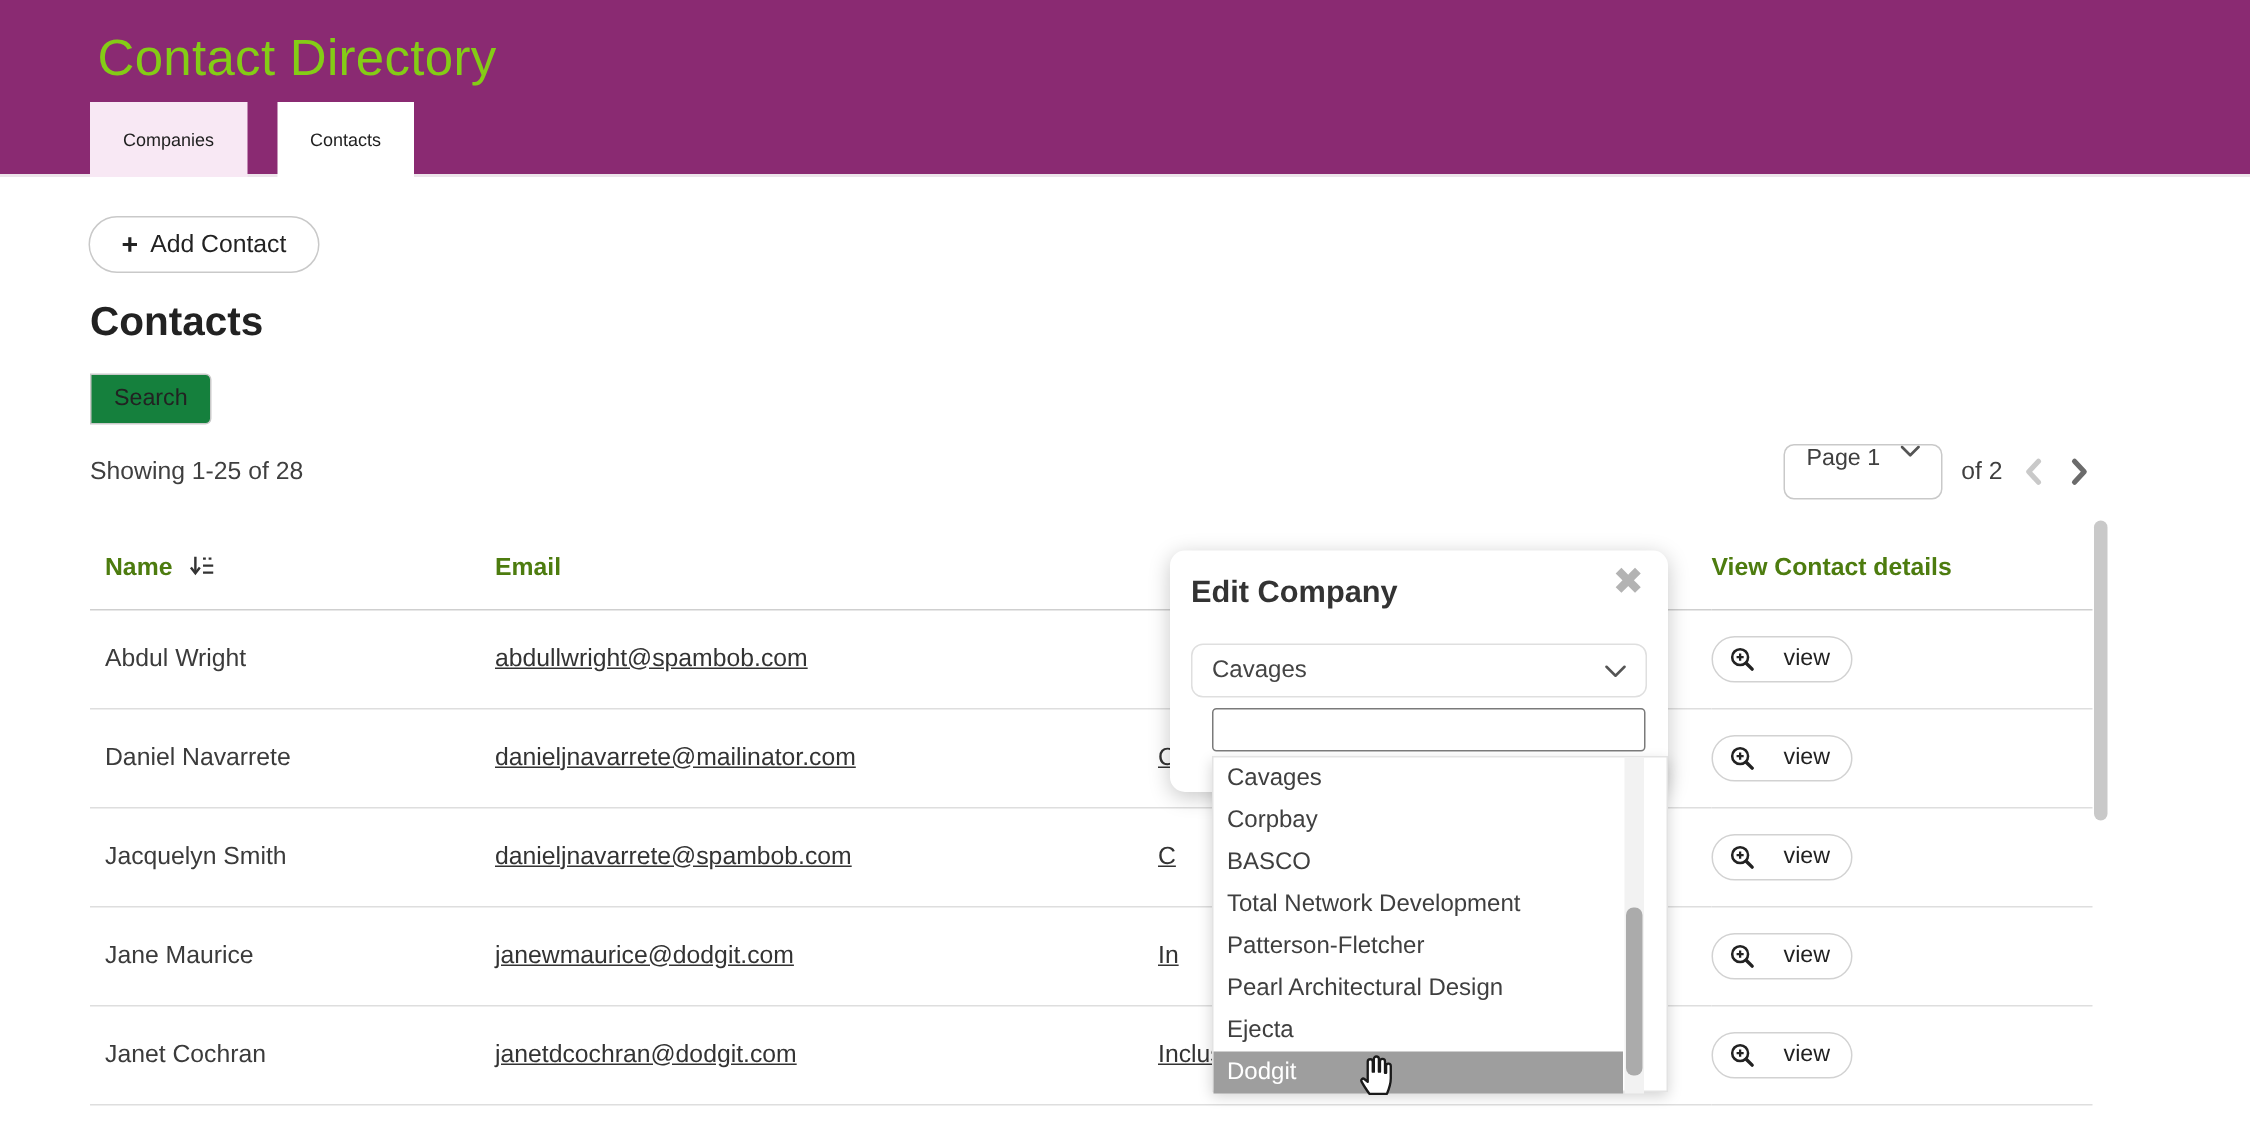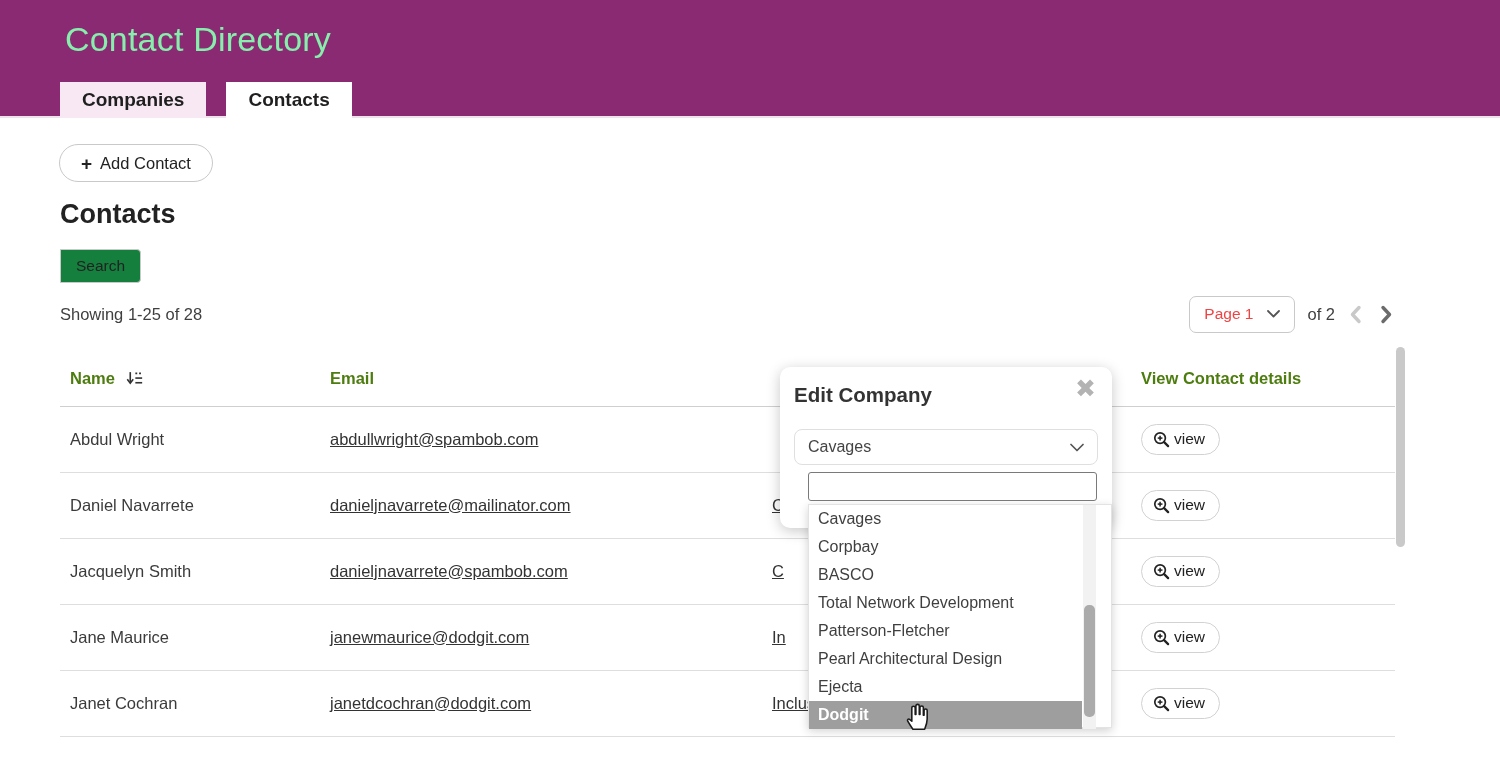--- a/index.html
+++ b/index.html
@@ -4,23 +4,23 @@
 <style>
   * { margin:0; padding:0; box-sizing:border-box; }
   html,body { background:#fff; }
   body { font-family:"Liberation Sans","DejaVu Sans",sans-serif; color:#333; }
   .app { position:relative; width:1500px; height:761px; overflow:hidden; background:#fff; }
 
   
   .header { position:absolute; left:0; top:0; width:1500px; height:118px;
             background:#8a2a72; border-bottom:2px solid #ece4ea; }
   .app-title { position:absolute; left:65px; top:20px; font-size:34px; font-weight:400;
-               color:#86efac; letter-spacing:.2px; }
+               color:#84cc16; letter-spacing:.2px; }
   .tabs { position:absolute; left:60px; bottom:-2px; display:flex; gap:20px; }
-  .tab { padding:7px 22px; font-size:19px; color:#1f1f1f; cursor:pointer;font-weight:bold; }
+  .tab { padding:18px 22px; font-size:12px; color:#1f1f1f; cursor:pointer; }
   .tab.inactive { background:#f8e8f4; }
   .tab.active { background:#ffffff; }
 
   
   .add-btn { position:absolute; left:59px; top:144px; height:38px; display:flex; align-items:center;
              gap:8px; padding:0 21px; background:#fff; border:1px solid #c9c9c9; border-radius:19px;
              font-size:16.5px; color:#222; cursor:pointer; font-family:inherit; }
   .plus { font-size:19px; font-weight:800; color:#222; line-height:1; }
   .section-heading { position:absolute; left:60px; top:199px; font-size:27px; font-weight:600; color:#222; }
   .search-row { position:absolute; left:60px; top:249px; display:flex; }
@@ -29,37 +29,37 @@
                   font-family:inherit; outline:none; }
   .search-input::placeholder { color:#8a8a8a; }
   .search-btn { height:34px; padding:0 15px; background:#15803d; border:1px solid #c9c9c9;
                 border-radius:0 4px 4px 0; font-size:15.5px; color:#222; cursor:pointer; font-family:inherit; }
 
   
   .meta-row { position:absolute; left:60px; top:295px; width:1335px; height:38px;
               display:flex; justify-content:space-between; align-items:center; }
   .showing { font-size:16.5px; color:#3f3f3f; }
   .pagination { display:flex; align-items:center; gap:12px; }
-  .page-select { display:flex; align-items:center; gap:14px; height:37px; padding:0 14px;
+  .page-select { display:flex; align-items:flex-start; gap:14px; height:37px; padding:0 14px;
                  border:1px solid #c9c9c9; border-radius:7px; background:#fff; font-size:15.5px;
-                 color:#ef4444; cursor:pointer; }
+                 color:#404040; cursor:pointer; }
   .of-text { font-size:16.5px; color:#3f3f3f; }
   .pg-arrow { background:none; border:none; cursor:pointer; padding:2px; display:flex; }
 
   
   .contacts-table { position:absolute; left:60px; top:352px; width:1335px;
                     border-collapse:collapse; table-layout:fixed; }
   .contacts-table th { text-align:left; font-size:16.5px; font-weight:600; color:#4d7c0f;
                        height:54px; vertical-align:middle; border-bottom:1px solid #cfcfcf; }
   .contacts-table td { height:66px; vertical-align:middle; font-size:16.5px; color:#3b3b3b;
                        border-bottom:1px solid #dedede; }
   .col-name { padding-left:10px !important; }
   .contacts-table a { color:#333; text-decoration:underline; }
   .sort-icon { vertical-align:-3px; margin-left:6px; }
-  .view-btn { display:inline-flex; align-items:center; gap:4px; height:31px; padding:0 14px 0 11px;
+  .view-btn { display:inline-flex; align-items:center; gap:19px; height:31px; padding:0 14px 0 11px;
               background:#fff; border:1px solid #d2d2d2; border-radius:16px; font-size:15.5px;
               color:#222; cursor:pointer; font-family:inherit; }
 
   
   .page-scrollbar { position:absolute; left:1396px; top:347px; width:9px; height:200px;
                     background:#c9c9c9; border-radius:4.5px; }
 
   
   .modal { position:absolute; left:780px; top:367px; width:332px; height:161px; background:#fff;
            border-radius:10px; box-shadow:0 3px 14px rgba(0,0,0,.22); padding:15px 14px 10px; z-index:5; }
@@ -71,21 +71,21 @@
                     font-size:16px; color:#444; cursor:pointer; background:#fff; }
 
   
   .combo-input { position:absolute; left:808px; top:472px; width:289px; height:29px; z-index:7;
                  border:1px solid #7a7a7a; border-radius:3px; padding:0 8px; font-size:15px;
                  font-family:inherit; outline:none; background:#fff; }
   .dropdown { position:absolute; left:808px; top:504px; width:304px; height:224px; background:#fff;
               z-index:6; box-shadow:0 3px 9px rgba(0,0,0,.18); border:1px solid #e3e3e3; }
   .option { height:28px; line-height:28px; padding-left:9px; font-size:16px; color:#3f3f3f;
             cursor:pointer; white-space:nowrap; overflow:hidden; }
-  .option.highlighted { background:#9e9e9e; color:#fff; width:273px;font-weight:bold; }
+  .option.highlighted { background:#9e9e9e; color:#fff; width:273px; }
   .dd-track { position:absolute; left:274px; top:0; width:13px; height:224px; background:#f2f2f2; }
   .dd-thumb { position:absolute; left:1px; top:100px; width:11px; height:112px; background:#ababab;
               border-radius:5px; }
   .hand-cursor { position:absolute; left:903px; top:701px; z-index:9; }
 </style>
 </head>
 <body>
 
 <div class="app">
 

